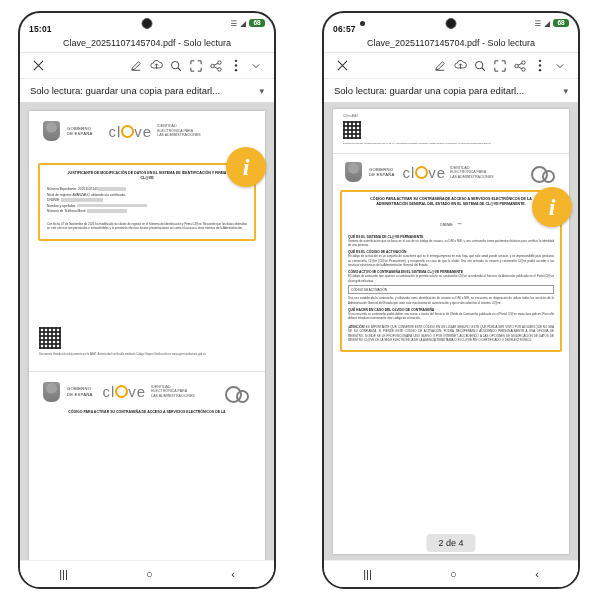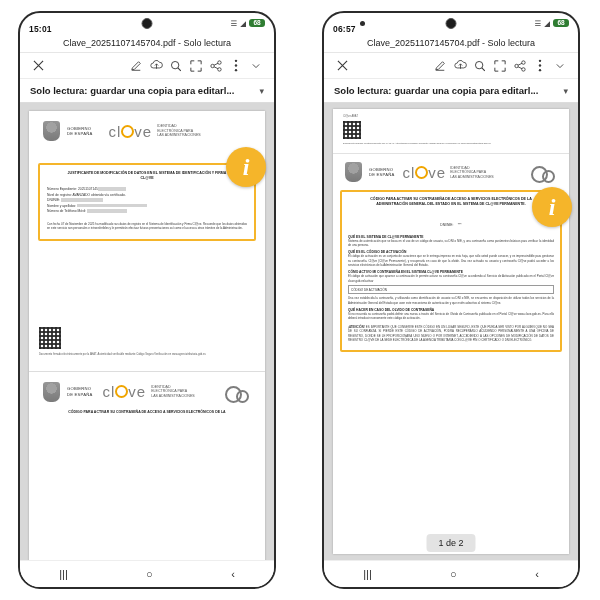--- a/index.html
+++ b/index.html
@@ -83,21 +83,21 @@
   
   .banner{
     height:24px;
     display:flex;align-items:center;
     padding:0 10px;
     box-sizing:border-box;
     border-bottom:1px solid #dcdcdc;
     font-size:9.5px;color:#1b1b1b;
     background:#fff;
   }
-  .banner .btxt{flex:1;white-space:nowrap;overflow:hidden;text-overflow:ellipsis;font-weight:bold;}
+  .banner .btxt{flex:1;white-space:nowrap;overflow:hidden;text-overflow:ellipsis;}
   .chev{color:#555;font-size:9px;margin-left:6px;}
 
   
   .docarea{
     position:relative;
     background:#d8d8d8;
     flex:1;
     overflow:hidden;
   }
   .phone .body{
@@ -516,21 +516,21 @@
 
             <div class="hl-p" style="margin-top:4px;">
               <b>¡ATENCIÓN!</b>
               <span>ES IMPORTANTE QUE CONSERVE ESTE CÓDIGO EN UN LUGAR SEGURO, ESTE QUE PUEDA SER VISTO POR ALGUIEN QUE NO SEA DE SU CONFIANZA. SI PIERDE ESTE CÓDIGO DE ACTIVACIÓN, PODRÁ RECUPERARLO ACUDIENDO PERSONALMENTE A UNA OFICINA DE REGISTRO, DONDE SE LE PROPORCIONARÁ UNO NUEVO O POR INTERNET, ACCEDIENDO A LAS OPCIONES DE MODIFICACIÓN DE DATOS DE REGISTRO CL@VE DE LA SEDE ELECTRÓNICA DE LA AGENCIA TRIBUTARIA CON CL@VE PIN O CERTIFICADO O DNI ELECTRÓNICO.</span>
             </div>
           </div>
         </div>
 
         <div class="info-badge" style="right:6px;top:84px;">i</div>
 
-        <div class="page-pill">1 de 2</div>
+        <div class="page-pill">2 de 4</div>
       </div>
 
       <div class="navbar">
         <span class="nav-ico">|||</span>
         <span class="nav-ico">○</span>
         <span class="nav-ico">‹</span>
       </div>
     </div>
   </div>
 

